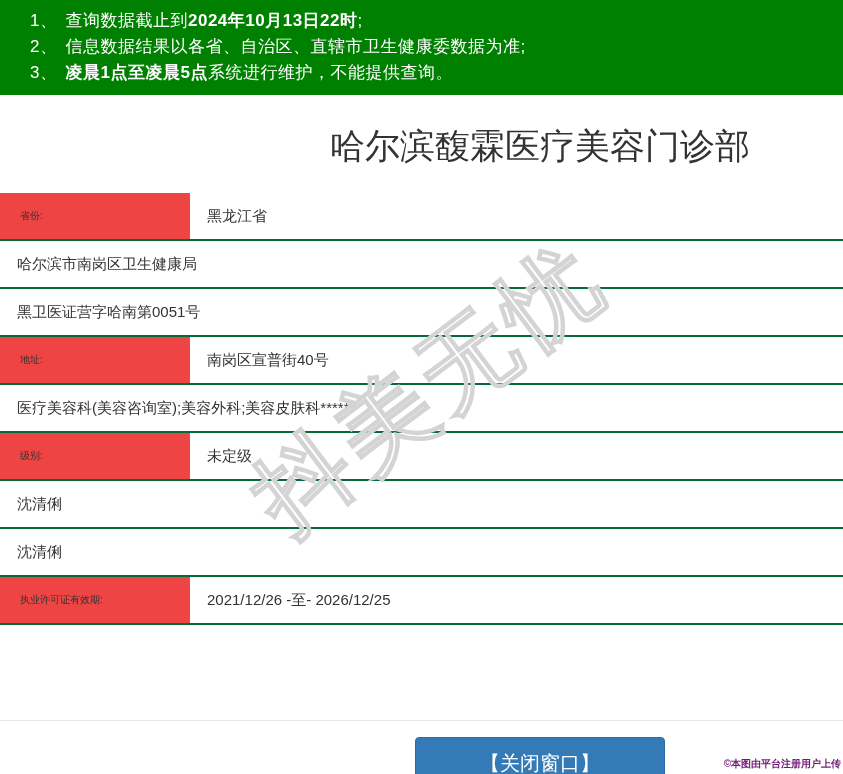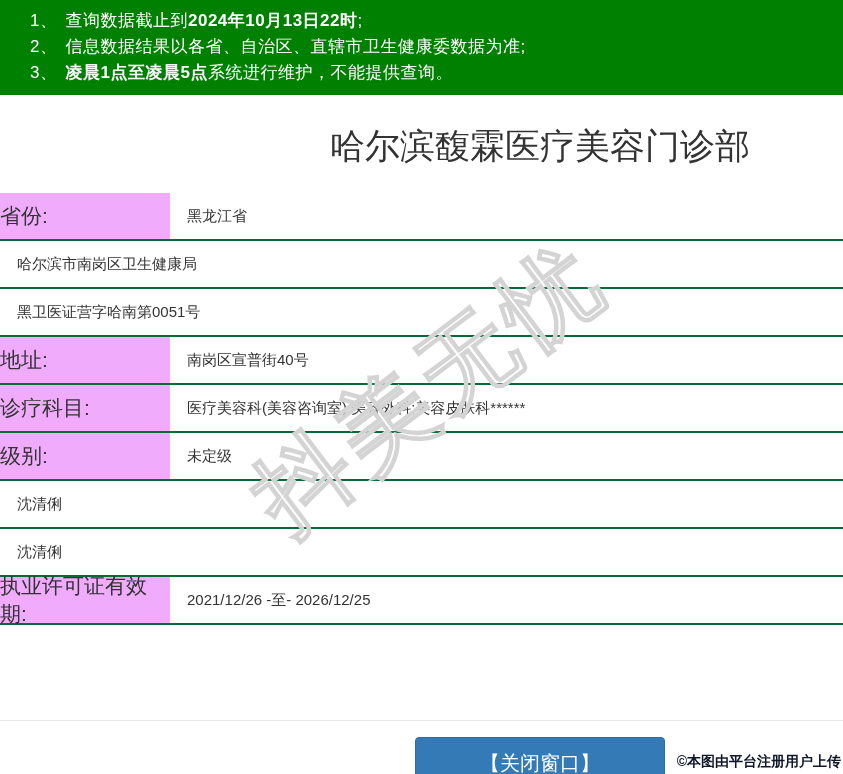--- a/index.html
+++ b/index.html
@@ -26,23 +26,23 @@
     margin:30px 0 26px 0;line-height:42px;
   }
 
   
   .info-table{width:1080px;}
   .info-row{
     display:flex;align-items:stretch;height:46px;
     border-bottom:2px solid #046a38;background:#ffffff;
   }
   .info-label{
-    width:170px;flex:0 0 auto;
-    background:#f0abfc;display:flex;align-items:center;
-    font-size:21px;color:#333333;
+    width:170px;padding-left:20px;flex:0 0 auto;
+    background:#ef4444;display:flex;align-items:center;
+    font-size:10px;color:#333333;
   }
   .info-value{
     flex:1;display:flex;align-items:center;padding-left:17px;
     font-size:15px;color:#333333;
   }
 
   
   .footer-divider{
     width:1080px;height:0;border:none;
     border-top:1px solid #e8e8e8;
@@ -63,21 +63,21 @@
     transform:rotate(-37deg);transform-origin:center center;
     font-size:94px;font-weight:700;letter-spacing:8px;white-space:nowrap;
     color:rgba(255,255,255,0.05);
     -webkit-text-stroke:1.5px #d4d4d4;
     z-index:5;pointer-events:none;text-align:center;
   }
 
   
   .copyright-stamp{
     position:absolute;right:2px;bottom:3px;z-index:10;
-    font-size:14px;font-weight:bold;color:#0f172a;white-space:nowrap;
+    font-size:10px;font-weight:bold;color:#701a75;white-space:nowrap;
     text-shadow:-1px -1px 0 #fff,1px -1px 0 #fff,-1px 1px 0 #fff,1px 1px 0 #fff;
   }
 </style>
 </head>
 <body>
 
 <div class="page">
 
   <div class="notice-bar">
     <div class="notice-line">
@@ -102,21 +102,20 @@
       <div class="info-value">哈尔滨市南岗区卫生健康局</div>
     </div>
     <div class="info-row">
       <div class="info-value">黑卫医证营字哈南第0051号</div>
     </div>
     <div class="info-row">
       <div class="info-label">地址:</div>
       <div class="info-value">南岗区宣普街40号</div>
     </div>
     <div class="info-row">
-      <div class="info-label">诊疗科目:</div>
       <div class="info-value">医疗美容科(美容咨询室);美容外科;美容皮肤科******</div>
     </div>
     <div class="info-row">
       <div class="info-label">级别:</div>
       <div class="info-value">未定级</div>
     </div>
     <div class="info-row">
       <div class="info-value">沈清俐</div>
     </div>
     <div class="info-row">

